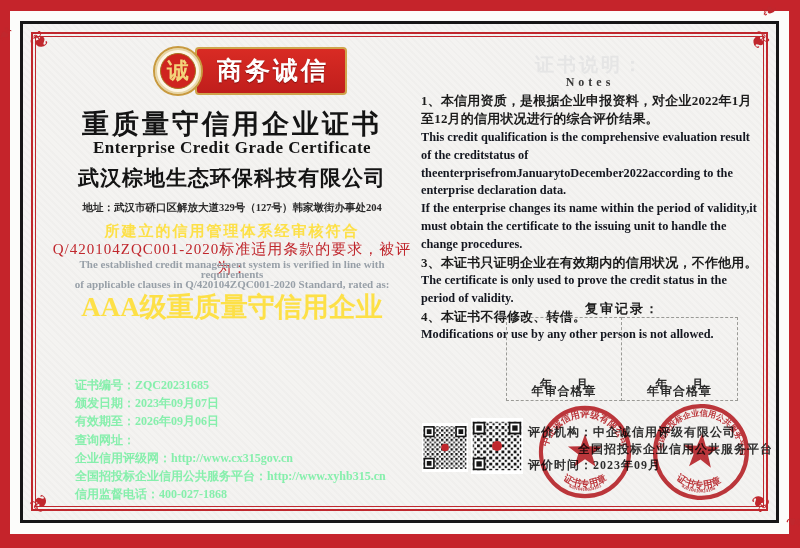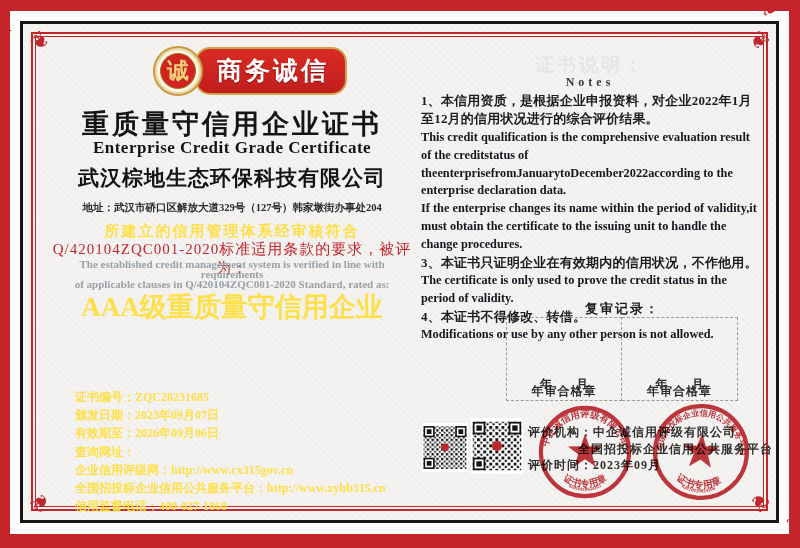--- a/index.html
+++ b/index.html
@@ -40,36 +40,36 @@
   .emblem {
     width:50px; height:50px; border-radius:50%; background:#fdf6e6;
     border:2px solid #c89a3f; box-shadow:0 0 0 2px #e7d6a6 inset;
     display:flex; align-items:center; justify-content:center; margin-right:-8px; z-index:2;
   }
   .emblem-inner {
     width:36px; height:36px; border-radius:50%; background:#cf241f; border:1px solid #a8731d;
     color:#f3d37a; font-size:22px; font-weight:bold; display:flex; align-items:center; justify-content:center;
   }
   .badge-pill {
-    background:linear-gradient(#d92b24,#c01e1c); border:2px solid #cfa44c; border-radius:15px;
+    background:linear-gradient(#d92b24,#c01e1c); border:2px solid #cfa44c; border-radius:4px;
     color:#ffffff; font-size:25px; font-weight:bold; letter-spacing:3px;
     padding:5px 16px 6px 20px; text-shadow:0 1px 1px rgba(90,0,0,.6);
   }
 
   
   .tc { position:absolute; left:48px; width:368px; text-align:center; color:#141414; }
   .title-cn { top:106px; font-size:27px; font-weight:bold; letter-spacing:3px; }
   .title-en { top:138px; font-size:17px; font-weight:bold; letter-spacing:.5px; }
   .company  { top:164px; font-size:21px; font-weight:bold; letter-spacing:1px; }
   .address  { top:201px; font-size:10.5px; font-weight:bold; color:#2a2a2a; }
   .red1 { top:222px; font-size:15px; font-weight:bold; color:#fde047; letter-spacing:2px; }
   .red2 { top:240px; font-size:15px; font-weight:normal; color:#c0272d; letter-spacing:1px; }
   .ensmall { top:259px; font-size:11px; color:#98a0a8; line-height:10px; font-weight:bold; }
   .grade { top:289px; font-size:27px; font-weight:900; color:#fde047; letter-spacing:0; }
-  .fields { position:absolute; left:75px; top:376px; font-size:12px; font-weight:bold; color:#fde047;margin-top:12px; }
+  .fields { position:absolute; left:75px; top:376px; font-size:12px; font-weight:bold; color:#86efac; }
   .fields .frow { line-height:18.2px; white-space:nowrap; }
 
   
   .notes-title { position:absolute; left:420px; top:52px; width:340px; text-align:center;
     font-size:19px; font-weight:bold; letter-spacing:3px; color:#e5e5e5; }
   .notes-sub { position:absolute; left:420px; top:75px; width:340px; text-align:center;
     font-size:12px; font-weight:bold; letter-spacing:4px; color:#3a3a3a; }
   .notes { position:absolute; left:421px; top:92px; width:340px; }
   .note-cn { font-size:13px; font-weight:bold; color:#1c1c1c; line-height:1.42; letter-spacing:.2px; }
   .note-en { font-size:12.3px; font-weight:bold; color:#13161f; line-height:1.45; }

